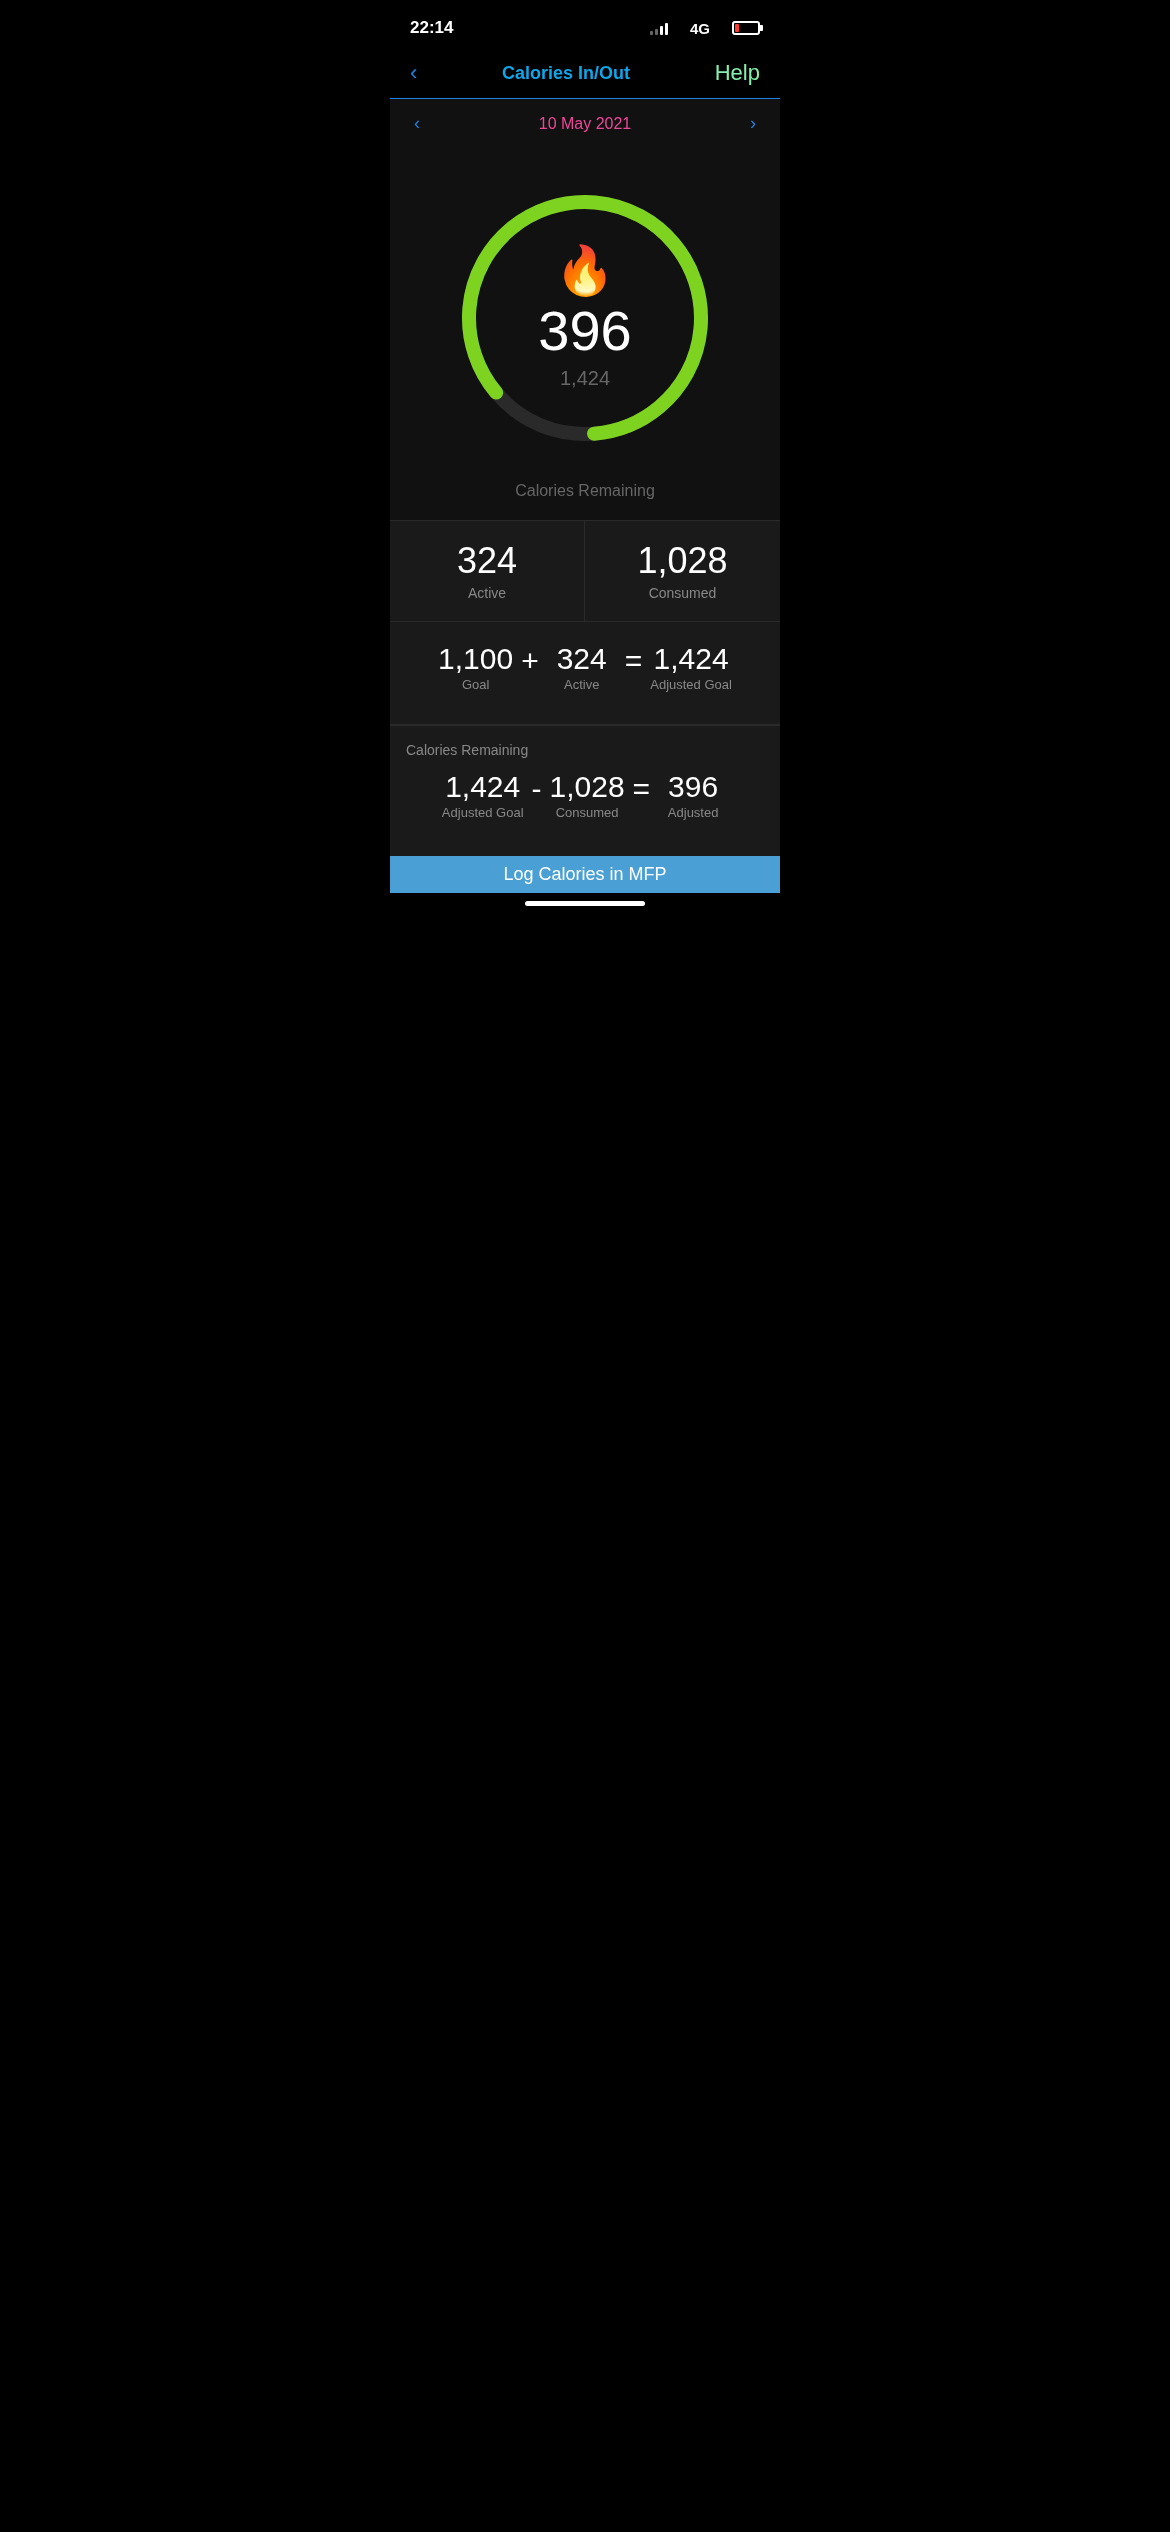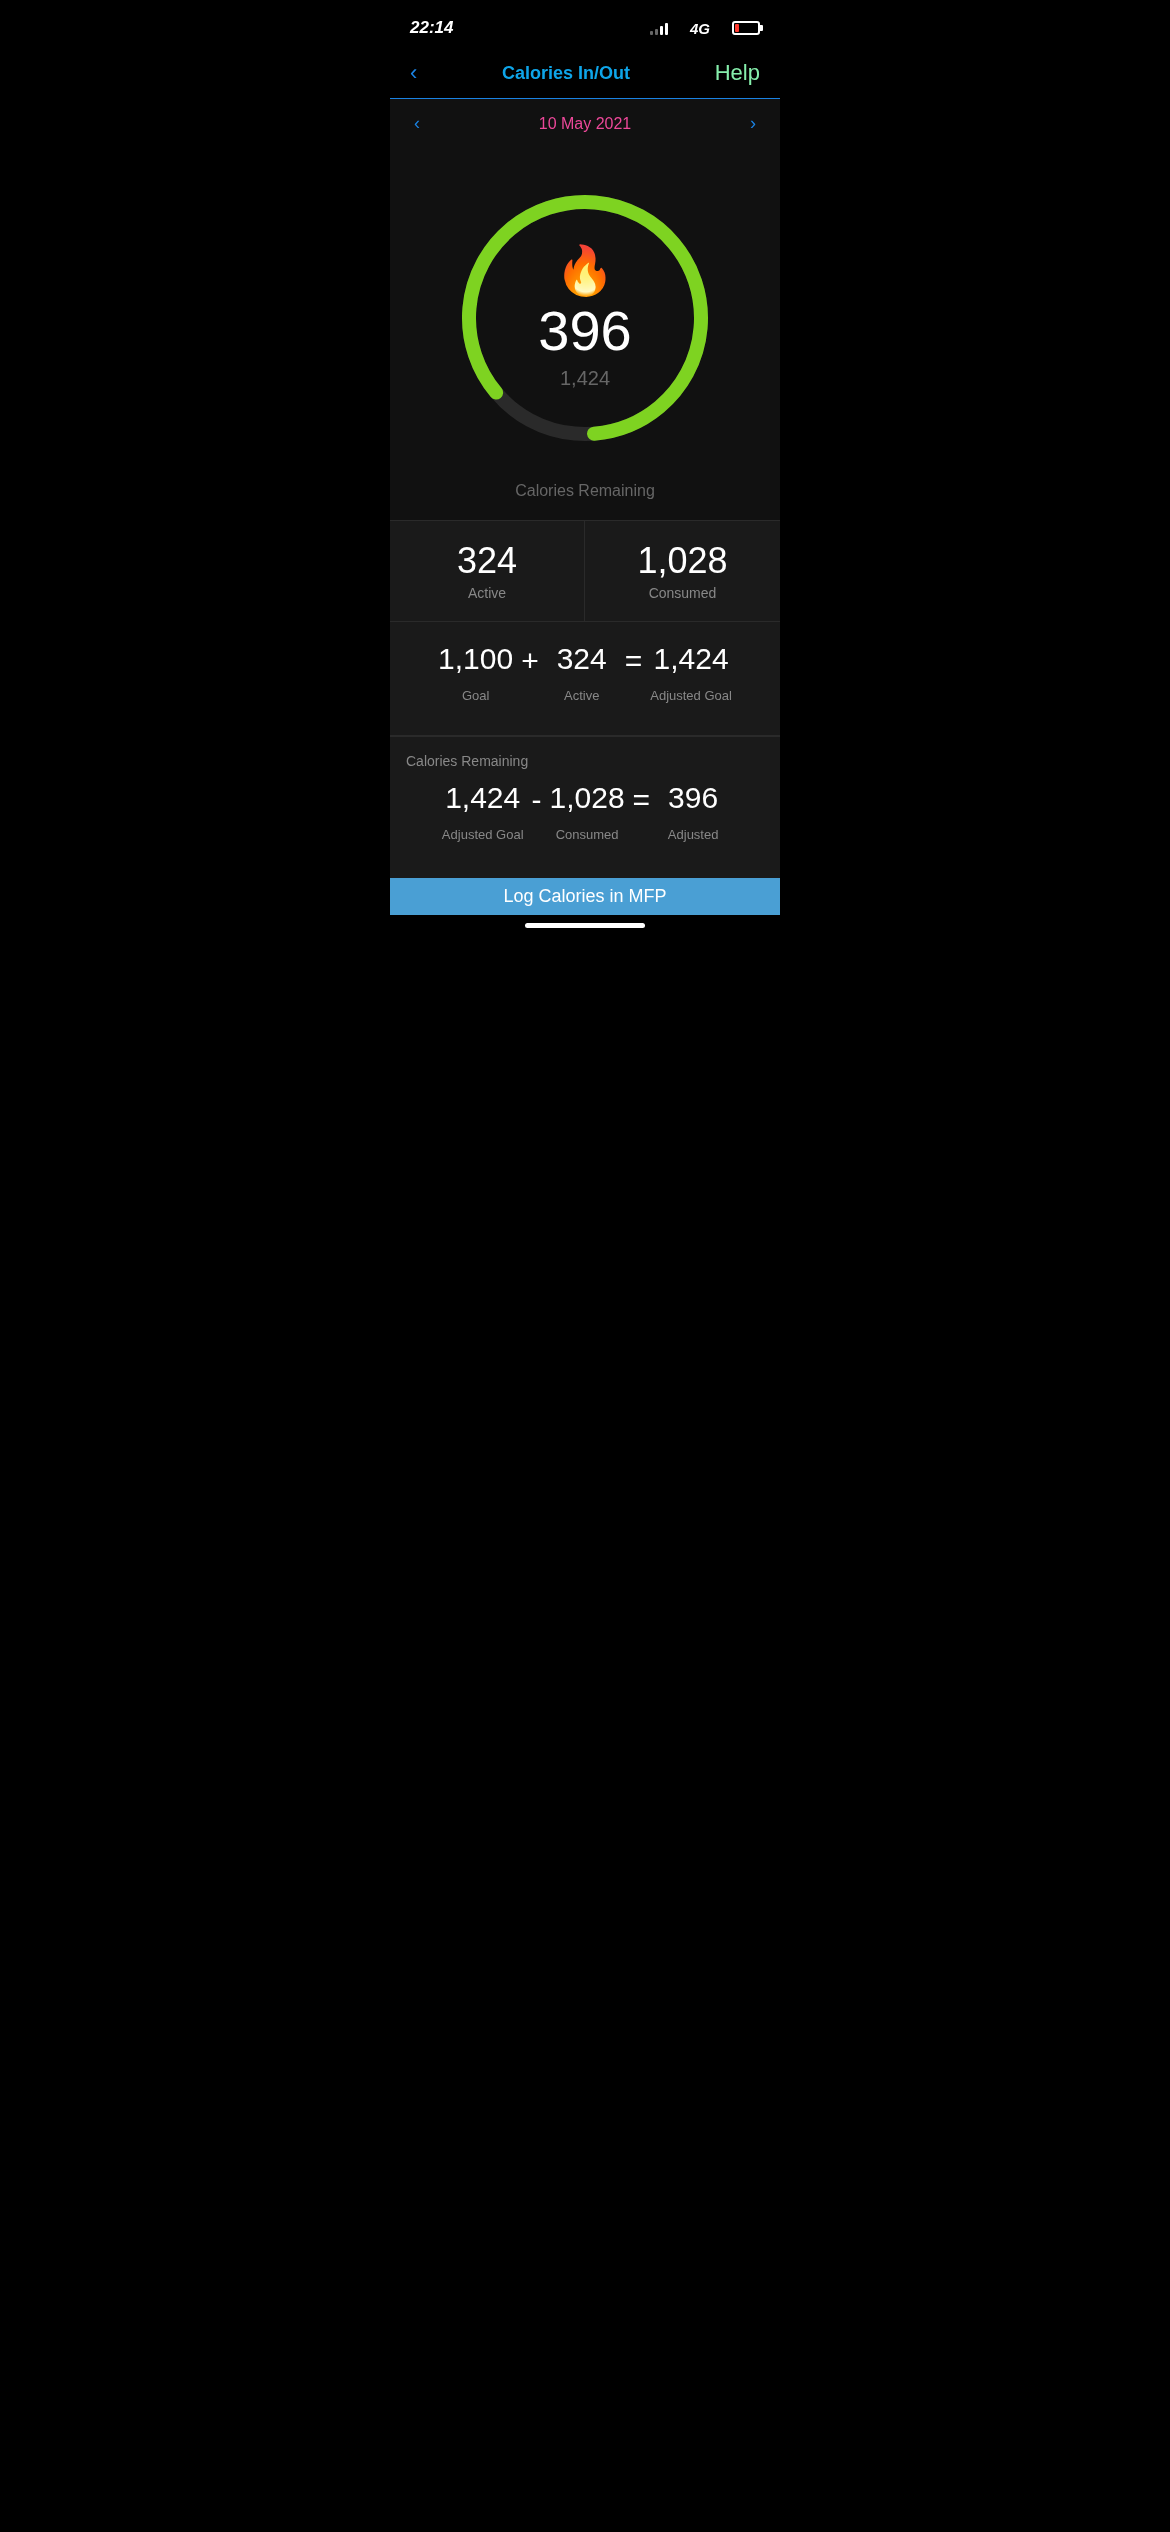--- a/index.html
+++ b/index.html
@@ -16,21 +16,20 @@
       overflow-x: hidden;
     }
 
     
     .status-bar {
       display: flex;
       justify-content: space-between;
       align-items: center;
       padding: 14px 20px 8px;
       height: 50px;
-      font-style: italic;
     }
 
     .status-time {
       font-size: 17px;
       font-weight: 600;
       color: #fff;
     }
 
     .status-icons {
       display: flex;
@@ -265,21 +264,21 @@
     .formula-value {
       font-size: 30px;
       font-weight: 300;
       color: #fff;
       line-height: 1.1;
     }
 
     .formula-label {
       font-size: 13px;
       color: #888;
-      margin-top: 13px;
+      margin-top: 2px;
     }
 
     .formula-operator {
       font-size: 30px;
       font-weight: 300;
       color: #fff;
       padding-top: 2px;
       align-self: flex-start;
     }
 

